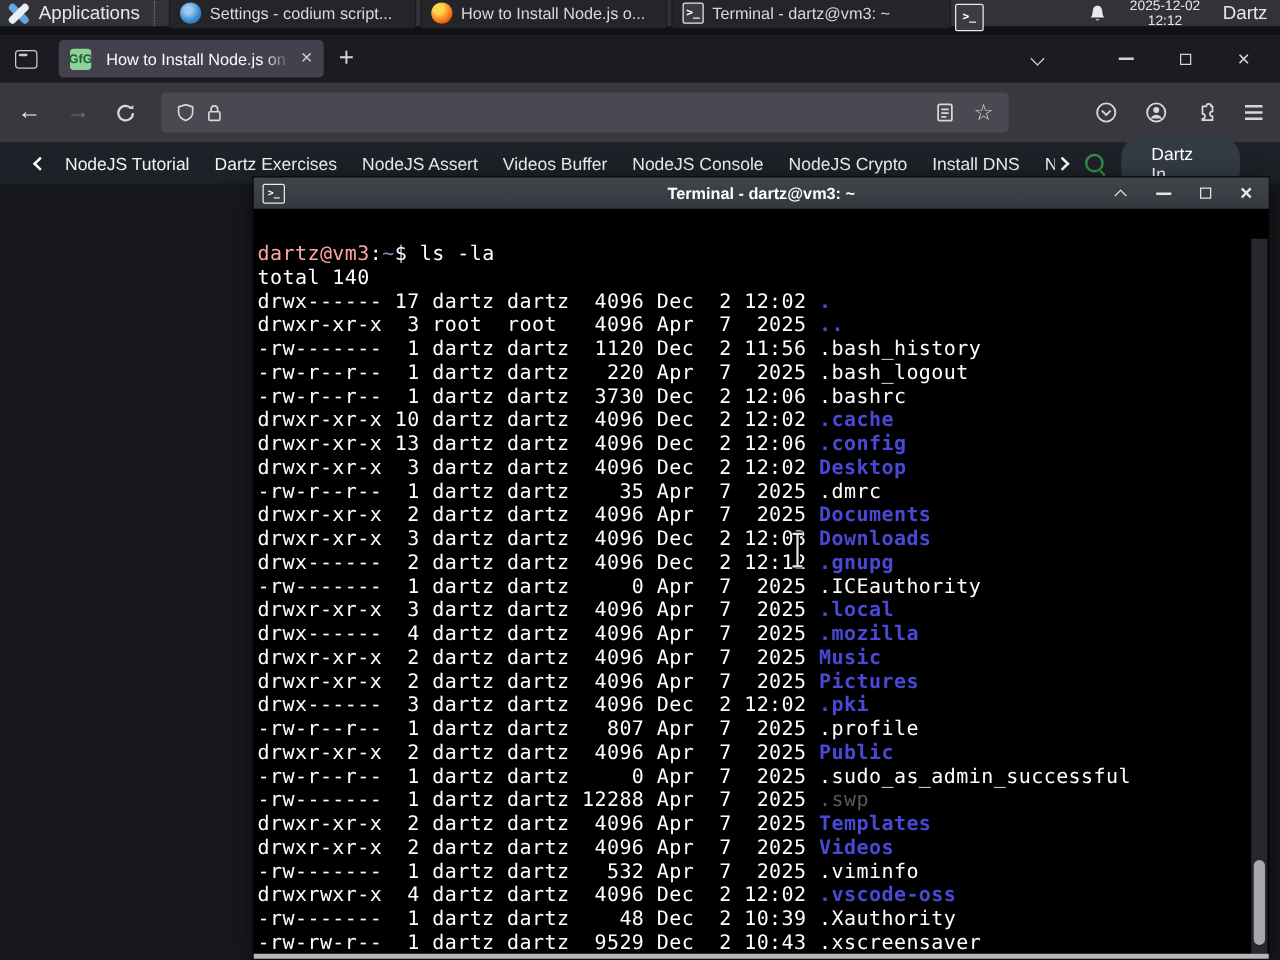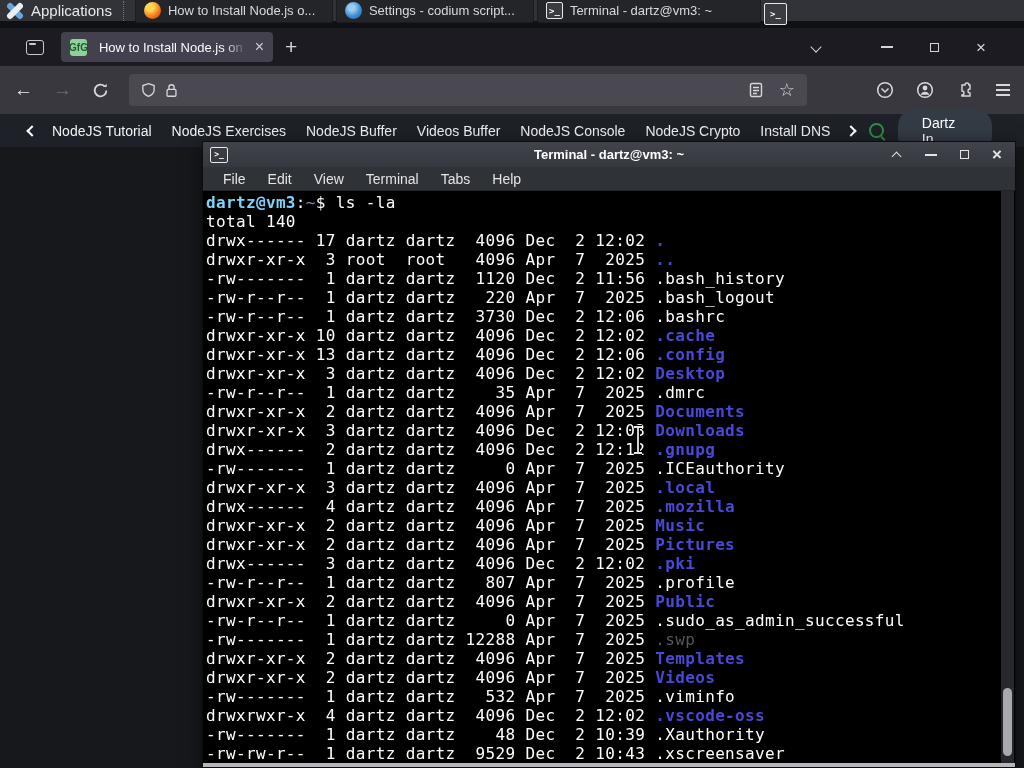--- a/index.html
+++ b/index.html
@@ -26,21 +26,21 @@
              color:#fff; font-family:"DejaVu Sans Mono", monospace; font-size:9px; font-weight:bold;
              display:flex; align-items:center; justify-content:center; }
   #tray-term { position:absolute; left:764px; top:3px; width:23px; height:22px; }
   .term-glyph { width:100%; height:100%; }
   #panel-right { margin-left:auto; display:flex; align-items:center; gap:18px; padding-right:10px; height:100%; }
   #clock { text-align:center; color:#e8e8ea; font-size:11px; line-height:12px; }
   #panel-user { color:#e8e8ea; font-size:15px; }
 
   
   #browser { position:absolute; left:0; top:28px; width:1024px; height:740px; background:#16181c; z-index:10; }
-  #tabbar { height:38px; background:#1c1b22; display:flex; align-items:center; padding:0 26px; }
+  #tabbar { height:38px; background:#1c1b22; display:flex; align-items:center; padding:0 12px; }
   .fxview { width:18px; height:15px; border:1.6px solid #c9c9d2; border-radius:3px; position:relative; }
   .fxview:before { content:""; position:absolute; left:2px; right:7px; top:2px; height:2px; background:#c9c9d2; border-radius:1px; }
   #tab { width:212px; height:30px; margin-left:17px; background:#42414d; border-radius:4px;
          display:flex; align-items:center; gap:8px; padding:0 9px; color:#fbfbfe; font-size:13px; }
   .favicon { width:17px; height:17px; border-radius:3px; background:#8fd19a; color:#1b5e2a;
              font-weight:bold; font-size:10px; display:flex; align-items:center; justify-content:center; flex:0 0 auto; }
   #tab-title { flex:1; overflow:hidden; white-space:nowrap;
                -webkit-mask-image:linear-gradient(90deg,#000 85%,transparent); mask-image:linear-gradient(90deg,#000 85%,transparent);text-align:center; }
   .tab-close { color:#cfcfd6; font-size:16px; line-height:1; }
   #newtab { margin-left:12px; color:#d3d3da; font-size:21px; font-weight:300; }
@@ -92,21 +92,21 @@
         border-left:1.8px solid #e4e4e6; border-top:1.8px solid #e4e4e6; transform:rotate(45deg); }
   #t-controls .minbar, #t-controls .maxbox { border-color:#e4e4e6; background-clip:padding-box; }
   #t-controls .minbar { background:#e4e4e6; }
   #t-controls .x { color:#e6e6e8; font-size:17px; line-height:1; font-weight:bold; }
   #t-menubar { height:24px; background:#2f3237; display:flex; align-items:center; padding-left:9px;
                color:#e4e4e6; font-size:14px; border-bottom:1px solid #222428; }
   .menu-item { padding:0 11px; }
   #t-screen { position:absolute; left:0; top:49px; right:0; bottom:4px; background:#000; overflow:hidden;
               font-family:"DejaVu Sans Mono", monospace; font-size:16px; line-height:19px;
               letter-spacing:0.35px; color:#ffffff; white-space:pre; padding:2px 0 0 3px; }
-  .trow span.g { color:#7dd3fc; font-weight:bold; }
+  .trow span.g { color:#fca5a5; font-weight:normal; }
   .trow span.t { color:#8a8ac4; }
   .trow span.b { color:#4a49d7; font-weight:bold; }
   .trow span.d { color:#585858; }
   #t-scrollbar { position:absolute; right:1px; top:49px; bottom:4px; width:13px; background:#26282c; }
   #t-thumb { position:absolute; left:2px; right:2px; top:497px; height:68px; background:#a9a9ad; border-radius:6px; }
   #t-bottomframe { position:absolute; left:0; right:0; bottom:0; height:4px; background:#b4b6ba; }
 
   
   #ibeam { position:absolute; left:630px; top:425px; z-index:50; }
 </style>
@@ -117,37 +117,48 @@
   <div id="apps-btn">
     <span class="xlogo">
         <span class="b1"></span>
         <span class="b2"></span>
       </span>
     <span>Applications</span>
   </div>
   <div id="panel-handle"></div>
   <div id="taskbtns">
       <div class="taskbtn" style="width: 198px;">
+        <span class="tb-icon codium"></span>
+        <span class="tb-label">Settings - codium script...</span>
+      </div>
+      <div class="taskbtn" style="width: 198px;">
         <span class="tb-icon firefox"></span>
         <span class="tb-label">How to Install Node.js o...</span>
-      </div>
-      <div class="taskbtn" style="width: 198px;">
-        <span class="tb-icon codium"></span>
-        <span class="tb-label">Settings - codium script...</span>
       </div>
       <div class="taskbtn" style="width: 224px;">
         <span class="tb-icon terminal">&gt;_</span>
         <span class="tb-label">Terminal - dartz@vm3: ~</span>
       </div>
     </div>
 
   <div id="tray-term">
     <div class="term-glyph">&gt;_</div>
   </div>
 
+  <div id="panel-right">
+    <svg class="icon" width="16" height="16" viewBox="0 0 16 16">
+      <path d="M8 1.5c-2.6 0-3.7 2-3.8 4.4L3.6 9.6 2.5 11h11l-1.1-1.4-.6-3.7C11.7 3.5 10.6 1.5 8 1.5z" fill="#e9e9ec"></path>
+      <path d="M6.5 12.3a1.6 1.6 0 0 0 3 0z" fill="#e9e9ec"></path>
+    </svg>
+    <div id="clock">
+      <div>2025-12-02</div>
+      <div>12:12</div>
+    </div>
+    <div id="panel-user">Dartz</div>
+  </div>
 </div>
 
 <div id="browser">
   <div id="tabbar">
     <div class="fxview"></div>
     <div id="tab">
       <span class="favicon">GfG</span>
       <span id="tab-title">How to Install Node.js on</span>
       <span class="tab-close">×</span>
     </div>
@@ -201,22 +212,22 @@
           <i></i>
           <i></i>
         </span>
     </div>
   </div>
 
   <div id="sitenav">
     <span class="chev left"></span>
     <div id="navlinks">
         <span class="nav-link">NodeJS Tutorial</span>
-        <span class="nav-link">NodeJS Exercises</span>
-        <span class="nav-link">NodeJS Buffer</span>
+        <span class="nav-link">Dartz Exercises</span>
+        <span class="nav-link">NodeJS Assert</span>
         <span class="nav-link">Videos Buffer</span>
         <span class="nav-link">NodeJS Console</span>
         <span class="nav-link">NodeJS Crypto</span>
         <span class="nav-link">Install DNS</span>
         <span class="nav-link">Node</span>
       </div>
     <span class="chev right"></span>
     <span class="search-ring"></span>
     <span style="flex:1"></span>
     <span id="signin">Dartz In</span>
@@ -229,28 +240,20 @@
   <div id="t-titlebar">
     <div id="t-icon" class="term-glyph">&gt;_</div>
     <div id="t-title">Terminal - dartz@vm3: ~</div>
     <div id="t-controls">
       <div class="shade-chev"></div>
       <div class="minbar"></div>
       <div class="maxbox"></div>
       <div class="x">×</div>
     </div>
   </div>
-  <div id="t-menubar">
-      <span class="menu-item">File</span>
-      <span class="menu-item">Edit</span>
-      <span class="menu-item">View</span>
-      <span class="menu-item">Terminal</span>
-      <span class="menu-item">Tabs</span>
-      <span class="menu-item">Help</span>
-    </div>
   <div id="t-screen"><div class="trow"><span class="g">dartz@vm3</span><span class="w">:</span><span class="t">~</span><span class="w">$ ls -la</span></div><div class="trow"><span class="w">total 140</span></div><div class="trow"><span class="w">drwx------ 17 dartz dartz  4096 Dec  2 12:02 </span><span class="b">.</span></div><div class="trow"><span class="w">drwxr-xr-x  3 root  root   4096 Apr  7  2025 </span><span class="b">..</span></div><div class="trow"><span class="w">-rw-------  1 dartz dartz  1120 Dec  2 11:56 </span><span class="w">.bash_history</span></div><div class="trow"><span class="w">-rw-r--r--  1 dartz dartz   220 Apr  7  2025 </span><span class="w">.bash_logout</span></div><div class="trow"><span class="w">-rw-r--r--  1 dartz dartz  3730 Dec  2 12:06 </span><span class="w">.bashrc</span></div><div class="trow"><span class="w">drwxr-xr-x 10 dartz dartz  4096 Dec  2 12:02 </span><span class="b">.cache</span></div><div class="trow"><span class="w">drwxr-xr-x 13 dartz dartz  4096 Dec  2 12:06 </span><span class="b">.config</span></div><div class="trow"><span class="w">drwxr-xr-x  3 dartz dartz  4096 Dec  2 12:02 </span><span class="b">Desktop</span></div><div class="trow"><span class="w">-rw-r--r--  1 dartz dartz    35 Apr  7  2025 </span><span class="w">.dmrc</span></div><div class="trow"><span class="w">drwxr-xr-x  2 dartz dartz  4096 Apr  7  2025 </span><span class="b">Documents</span></div><div class="trow"><span class="w">drwxr-xr-x  3 dartz dartz  4096 Dec  2 12:03 </span><span class="b">Downloads</span></div><div class="trow"><span class="w">drwx------  2 dartz dartz  4096 Dec  2 12:12 </span><span class="b">.gnupg</span></div><div class="trow"><span class="w">-rw-------  1 dartz dartz     0 Apr  7  2025 </span><span class="w">.ICEauthority</span></div><div class="trow"><span class="w">drwxr-xr-x  3 dartz dartz  4096 Apr  7  2025 </span><span class="b">.local</span></div><div class="trow"><span class="w">drwx------  4 dartz dartz  4096 Apr  7  2025 </span><span class="b">.mozilla</span></div><div class="trow"><span class="w">drwxr-xr-x  2 dartz dartz  4096 Apr  7  2025 </span><span class="b">Music</span></div><div class="trow"><span class="w">drwxr-xr-x  2 dartz dartz  4096 Apr  7  2025 </span><span class="b">Pictures</span></div><div class="trow"><span class="w">drwx------  3 dartz dartz  4096 Dec  2 12:02 </span><span class="b">.pki</span></div><div class="trow"><span class="w">-rw-r--r--  1 dartz dartz   807 Apr  7  2025 </span><span class="w">.profile</span></div><div class="trow"><span class="w">drwxr-xr-x  2 dartz dartz  4096 Apr  7  2025 </span><span class="b">Public</span></div><div class="trow"><span class="w">-rw-r--r--  1 dartz dartz     0 Apr  7  2025 </span><span class="w">.sudo_as_admin_successful</span></div><div class="trow"><span class="w">-rw-------  1 dartz dartz 12288 Apr  7  2025 </span><span class="d">.swp</span></div><div class="trow"><span class="w">drwxr-xr-x  2 dartz dartz  4096 Apr  7  2025 </span><span class="b">Templates</span></div><div class="trow"><span class="w">drwxr-xr-x  2 dartz dartz  4096 Apr  7  2025 </span><span class="b">Videos</span></div><div class="trow"><span class="w">-rw-------  1 dartz dartz   532 Apr  7  2025 </span><span class="w">.viminfo</span></div><div class="trow"><span class="w">drwxrwxr-x  4 dartz dartz  4096 Dec  2 12:02 </span><span class="b">.vscode-oss</span></div><div class="trow"><span class="w">-rw-------  1 dartz dartz    48 Dec  2 10:39 </span><span class="w">.Xauthority</span></div><div class="trow"><span class="w">-rw-rw-r--  1 dartz dartz  9529 Dec  2 10:43 </span><span class="w">.xscreensaver</span></div></div>
   <div id="t-scrollbar">
     <div id="t-thumb"></div>
   </div>
   <div id="t-bottomframe"></div>
 </div>
 
 <svg id="ibeam" width="16" height="30" viewBox="0 0 16 30">
   <path d="M4 2h8M8 2v26M4 28h8" stroke="#000" stroke-width="4" fill="none"></path>
   <path d="M4 2h8M8 2v26M4 28h8" stroke="#e6e6e8" stroke-width="1.8" fill="none"></path>

